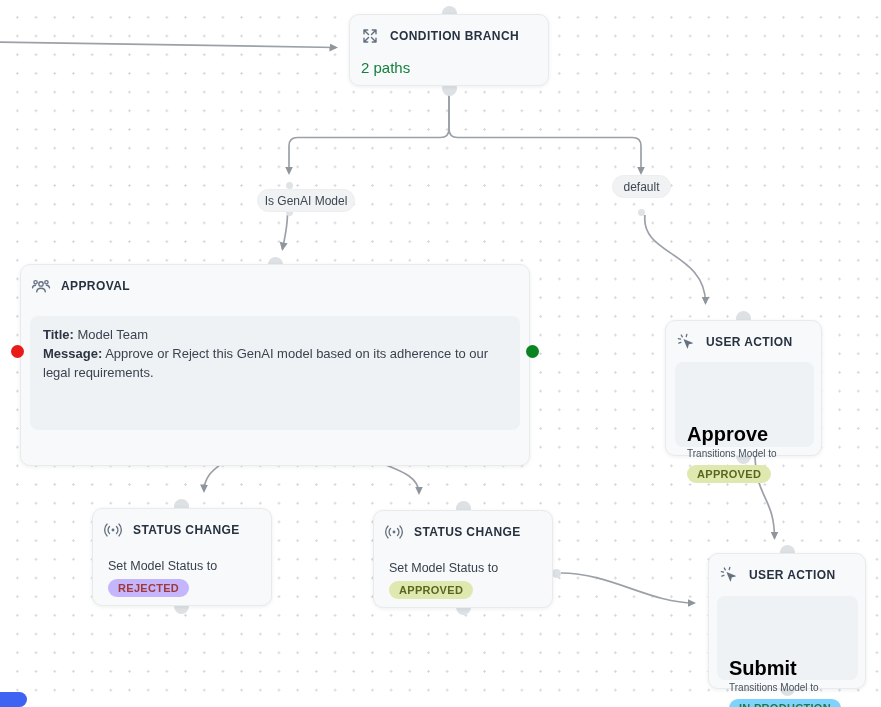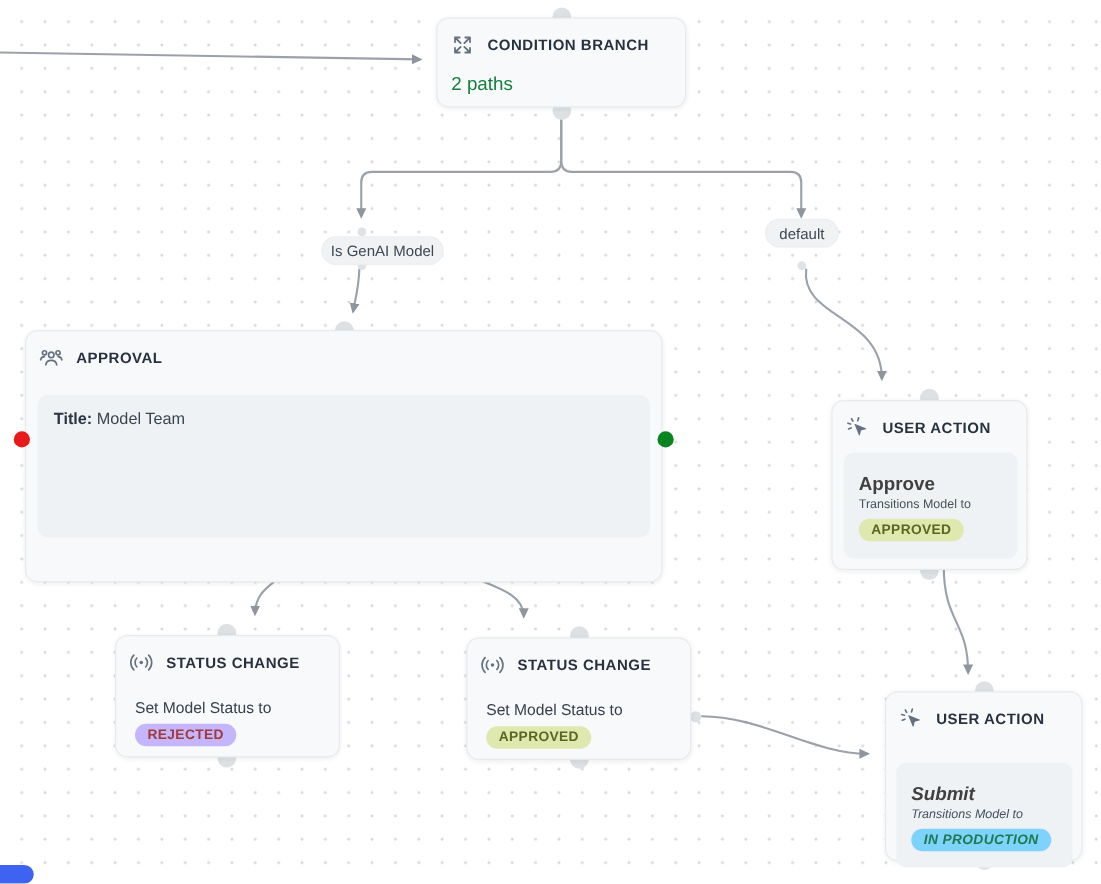--- a/index.html
+++ b/index.html
@@ -18,21 +18,21 @@
   }
   .node-header{display:flex;align-items:center;gap:10px;padding:11px 10px 5px 10px;}
   .node-title{font-size:12px;font-weight:bold;color:#273140;letter-spacing:.4px;white-space:nowrap;}
   .icon{width:20px;height:20px;color:#667180;flex:0 0 auto;}
   .icon svg{display:block;width:100%;height:100%;}
   .cb-sub{position:absolute;left:11px;bottom:9px;font-size:15px;color:#15803d;}
   .inner-card{position:absolute;background:#eff2f4;border-radius:8px;box-sizing:border-box;}
   .fields{padding:9px 13px;font-size:13px;line-height:19px;color:#3a4350;}
   .fields b{color:#2c3543;}
   .ua-card{padding:17px 12px 0 12px;}
-  .ua-action{font-size:15px;font-weight:bold;color:#404040;}
+  .ua-action{font-size:20px;font-weight:bold;color:#000000;margin-top:44px;}
   .ua-desc{font-size:10px;color:#46505d;margin-top:2px;}
   .badge{display:inline-block;font-size:11px;font-weight:bold;letter-spacing:.3px;
          padding:3px 10px;border-radius:10px;margin-top:6px;white-space:nowrap;}
   .sc-body{position:absolute;left:15px;top:50px;font-size:12.5px;color:#38414d;}
   .pill{
     position:absolute;background:#f0f2f3;border:1px solid #eceef0;border-radius:12px;
     font-size:12px;color:#3e4754;display:flex;align-items:center;justify-content:center;
     box-sizing:border-box;white-space:nowrap;
   }
   .dot{position:absolute;border-radius:50%;background:#dde1e4;}
@@ -108,20 +108,21 @@
           <path d="M1.8 14.2c.3-1.9 1.8-3.1 3.7-3.1"></path>
           <circle cx="18.5" cy="7.5" r="2"></circle>
           <path d="M22.2 14.2c-.3-1.9-1.8-3.1-3.7-3.1"></path>
         </svg>
       </span>
       <span class="node-title">APPROVAL</span>
     </div>
     <div class="inner-card" style="left:9px;top:51px;width:490px;height:114px;">
       <div class="fields">
         <div><b>Title:</b><span> Model Team</span></div>
+        <div><b>Message:</b><span> Approve or Reject this GenAI model based on its adherence to our legal requirements.</span></div>
       </div>
     </div>
   </div>
 
   <div class="node" style="left:665px;top:320px;width:157px;height:136px;">
     <div class="node-header">
       <span class="icon">
         <svg viewBox="0 0 24 24" fill="none" stroke="currentColor" stroke-width="1.6" stroke-linecap="round" stroke-linejoin="round">
           <path d="M9.2 9.2a.45.45 0 0 1 .57-.57l10.2 4.2a.45.45 0 0 1-.07.86l-4 .95a.9.9 0 0 0-.67.67l-.95 4a.45.45 0 0 1-.86.07z" fill="currentColor" stroke="none"></path>
           <path d="M13 2.8l-.7 2.6M6.3 3.6l1.3 2.3M2.8 7.9l2.6.7M3.4 13.4l2.5-1"></path>
@@ -177,21 +178,21 @@
   <div class="node" style="left:708px;top:553px;width:158px;height:136px;">
     <div class="node-header">
       <span class="icon">
         <svg viewBox="0 0 24 24" fill="none" stroke="currentColor" stroke-width="1.6" stroke-linecap="round" stroke-linejoin="round">
           <path d="M9.2 9.2a.45.45 0 0 1 .57-.57l10.2 4.2a.45.45 0 0 1-.07.86l-4 .95a.9.9 0 0 0-.67.67l-.95 4a.45.45 0 0 1-.86.07z" fill="currentColor" stroke="none"></path>
           <path d="M13 2.8l-.7 2.6M6.3 3.6l1.3 2.3M2.8 7.9l2.6.7M3.4 13.4l2.5-1"></path>
         </svg>
       </span>
       <span class="node-title">USER ACTION</span>
     </div>
-    <div class="inner-card ua-card" style="left:8px;top:56px;width:141px;height:84px;font-style:italic;">
+    <div class="inner-card ua-card" style="left:8px;top:42px;width:141px;height:84px;">
       <div class="ua-action">Submit</div>
       <div class="ua-desc">Transitions Model to</div>
       <span class="badge" style="background: #7dd3fc; color: rgb(29, 122, 78);">IN PRODUCTION</span>
     </div>
   </div>
 
   <div class="dot red" style="left: 10.5px; top: 344.5px; background: rgb(232, 26, 26);"></div>
   <div class="dot green" style="left: 525.5px; top: 344.5px; background: rgb(10, 132, 33);"></div>
 
   <div class="blue-fragment" style="background: rgb(62, 99, 242);"></div>

